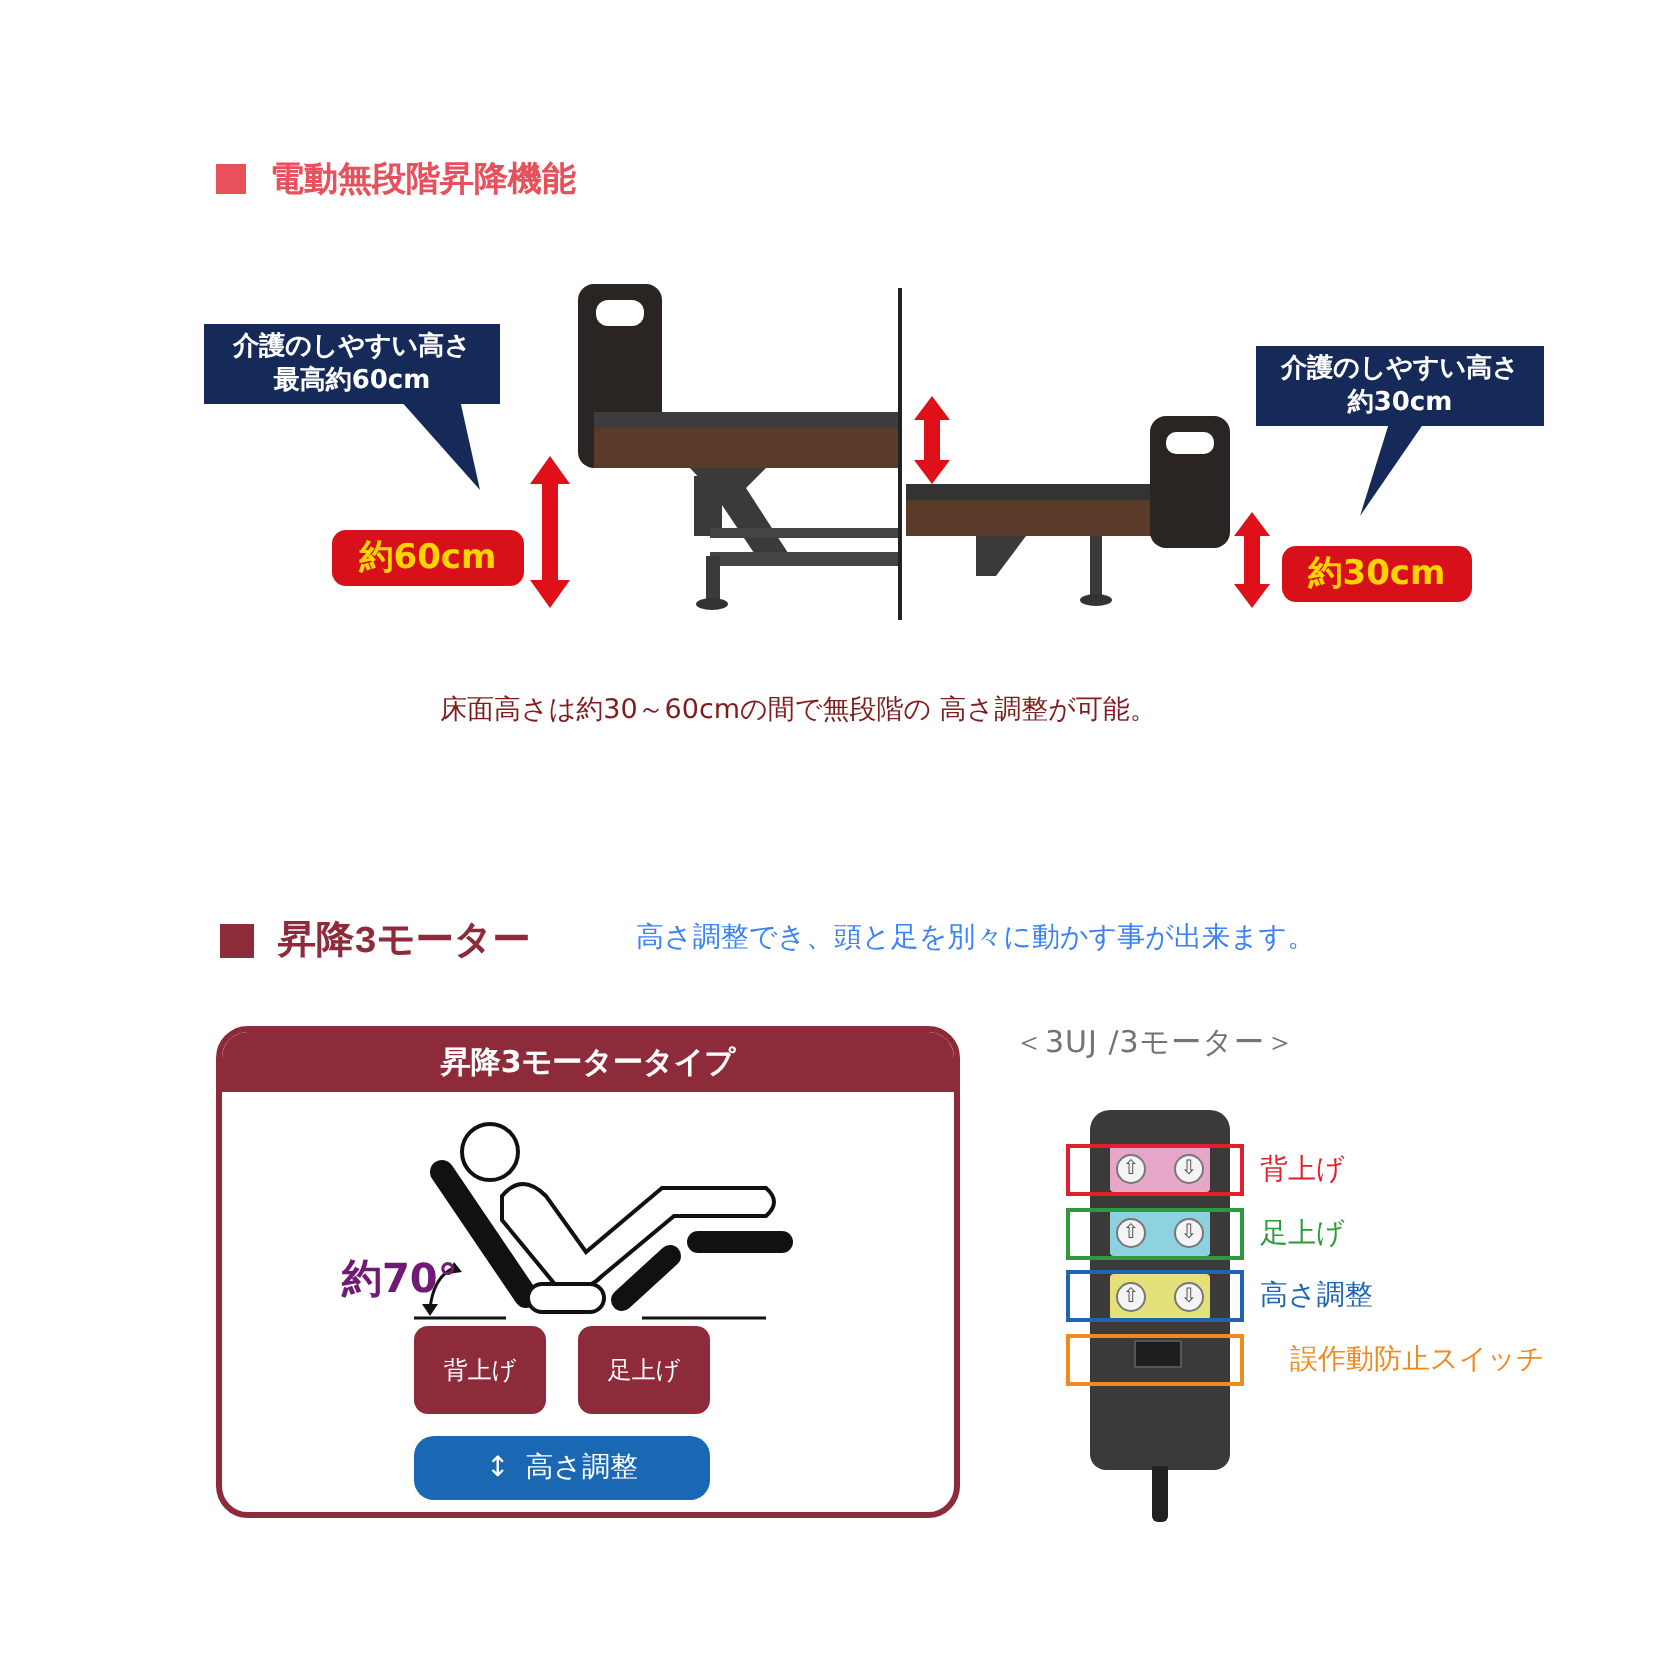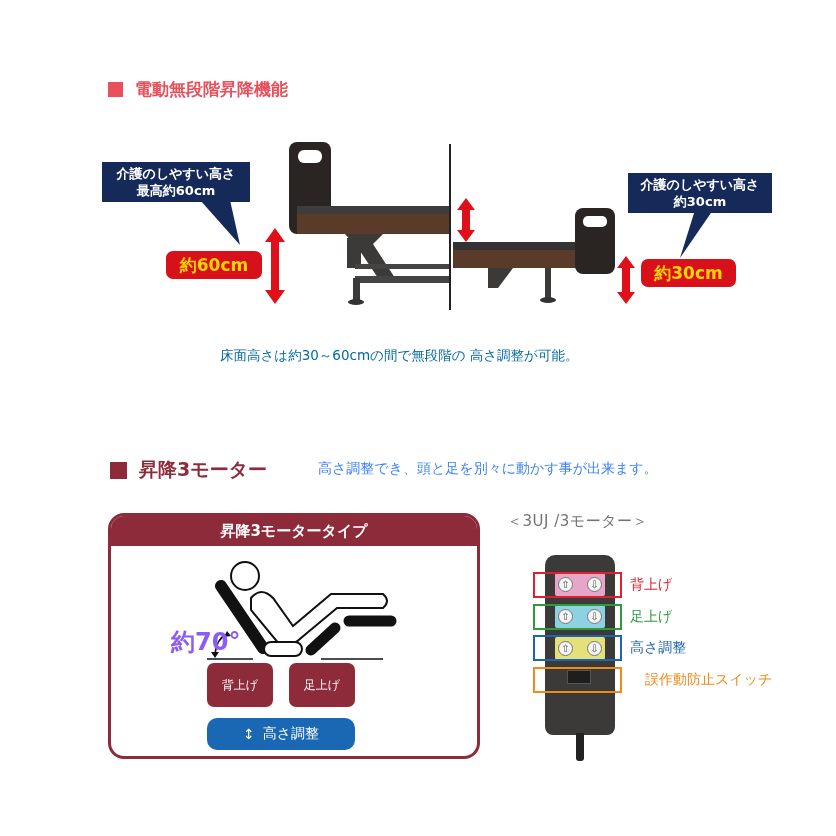--- a/index.html
+++ b/index.html
@@ -9,27 +9,27 @@
 
   
   .s1-title { left: 108px; top: 78px; display: flex; align-items: center; gap: 12px;
               font-size: 17px; font-weight: bold; color: #e8505b; }
   .s1-title .sq { width: 15px; height: 15px; background: #e8505b; }
 
   .callout { background: #162a5a; color: #fff; font-weight: bold; font-size: 13px;
              text-align: center; line-height: 17px; padding: 3px 6px; }
 
   .red-pill { background: #d8101a; color: #ffd400; font-weight: bold; font-size: 17px;
-              border-radius: 7px; text-align: center; line-height: 28px; }
+              border-radius: 7px; text-align: center; line-height: 28px; margin-top: 14px; }
 
-  .desc { left: 220px; top: 343px; font-size: 13.5px; color: #0369a1; line-height: 24px; }
+  .desc { left: 220px; top: 343px; font-size: 13.5px; color: #7f1d1d; line-height: 24px; }
 
   
   .s2-title { left: 110px; top: 457px; display: flex; align-items: center; gap: 12px;
-              font-size: 19px; font-weight: bold; color: #8e2b3a; }
+              font-size: 19px; font-weight: bold; color: #8e2b3a; font-family: Liberation Mono, monospace; }
   .s2-title .sq { width: 17px; height: 17px; background: #8e2b3a; }
   .s2-sub { left: 318px; top: 460px; font-size: 14px; color: #3b82f6; }
 
   .panel { left: 108px; top: 513px; width: 372px; height: 246px; border: 3px solid #8e2b3a;
            border-radius: 16px; overflow: hidden; }
   .panel-head { background: #8e2b3a; color: #fff; font-weight: bold; font-size: 15px;
                 text-align: center; height: 30px; line-height: 30px; }
   .mbtn { background: #8e2b3a; color: #fff; font-size: 12px; border-radius: 7px;
           text-align: center; width: 66px; height: 44px; line-height: 44px; }
   .hbtn { background: #1a68b3; color: #fff; font-size: 14px; border-radius: 10px;
@@ -122,21 +122,21 @@
     <path d="M140 52 Q150 40 162 52 L182 80 L220 48 L272 48 Q280 55 272 62 L226 62 L190 92 Q180 102 168 98 L140 64 Z" fill="#fff" stroke="#111" stroke-width="2"></path>
     <rect x="153" y="96" width="38" height="14" rx="7" fill="#fff" stroke="#111" stroke-width="2"></rect>
     <line x1="200" y1="104" x2="224" y2="82" stroke="#111" stroke-width="11" stroke-linecap="round"></line>
     <line x1="238" y1="75" x2="280" y2="75" stroke="#111" stroke-width="11" stroke-linecap="round"></line>
     <line x1="96" y1="113" x2="142" y2="113" stroke="#111" stroke-width="1.5"></line>
     <line x1="210" y1="113" x2="272" y2="113" stroke="#111" stroke-width="1.5"></line>
     <path d="M116 88 Q106 92 104 108" fill="none" stroke="#111" stroke-width="1.5"></path>
     <polygon points="116,85 120,90 113,91" fill="#111"></polygon>
     <polygon points="104,112 100,106 108,106" fill="#111"></polygon>
   </svg>
-  <div style="position:absolute;left:60px;top:110px;font-size:24px;font-weight:bold;color:#8b5cf6;">約70°</div>
+  <div style="position:absolute;left:60px;top:110px;font-size:20px;font-weight:bold;color:#701a75;">約70°</div>
   <div class="mbtn" style="position:absolute;left:96px;top:147px;">背上げ</div>
   <div class="mbtn" style="position:absolute;left:178px;top:147px;">足上げ</div>
   <div class="hbtn" style="position:absolute;left:96px;top:202px;">
     <span>↕</span>
     <span>高さ調整</span>
   </div>
 </div>
 
 <div class="abs remote-title">＜3UJ /3モーター＞</div>
 <div class="abs remote">

